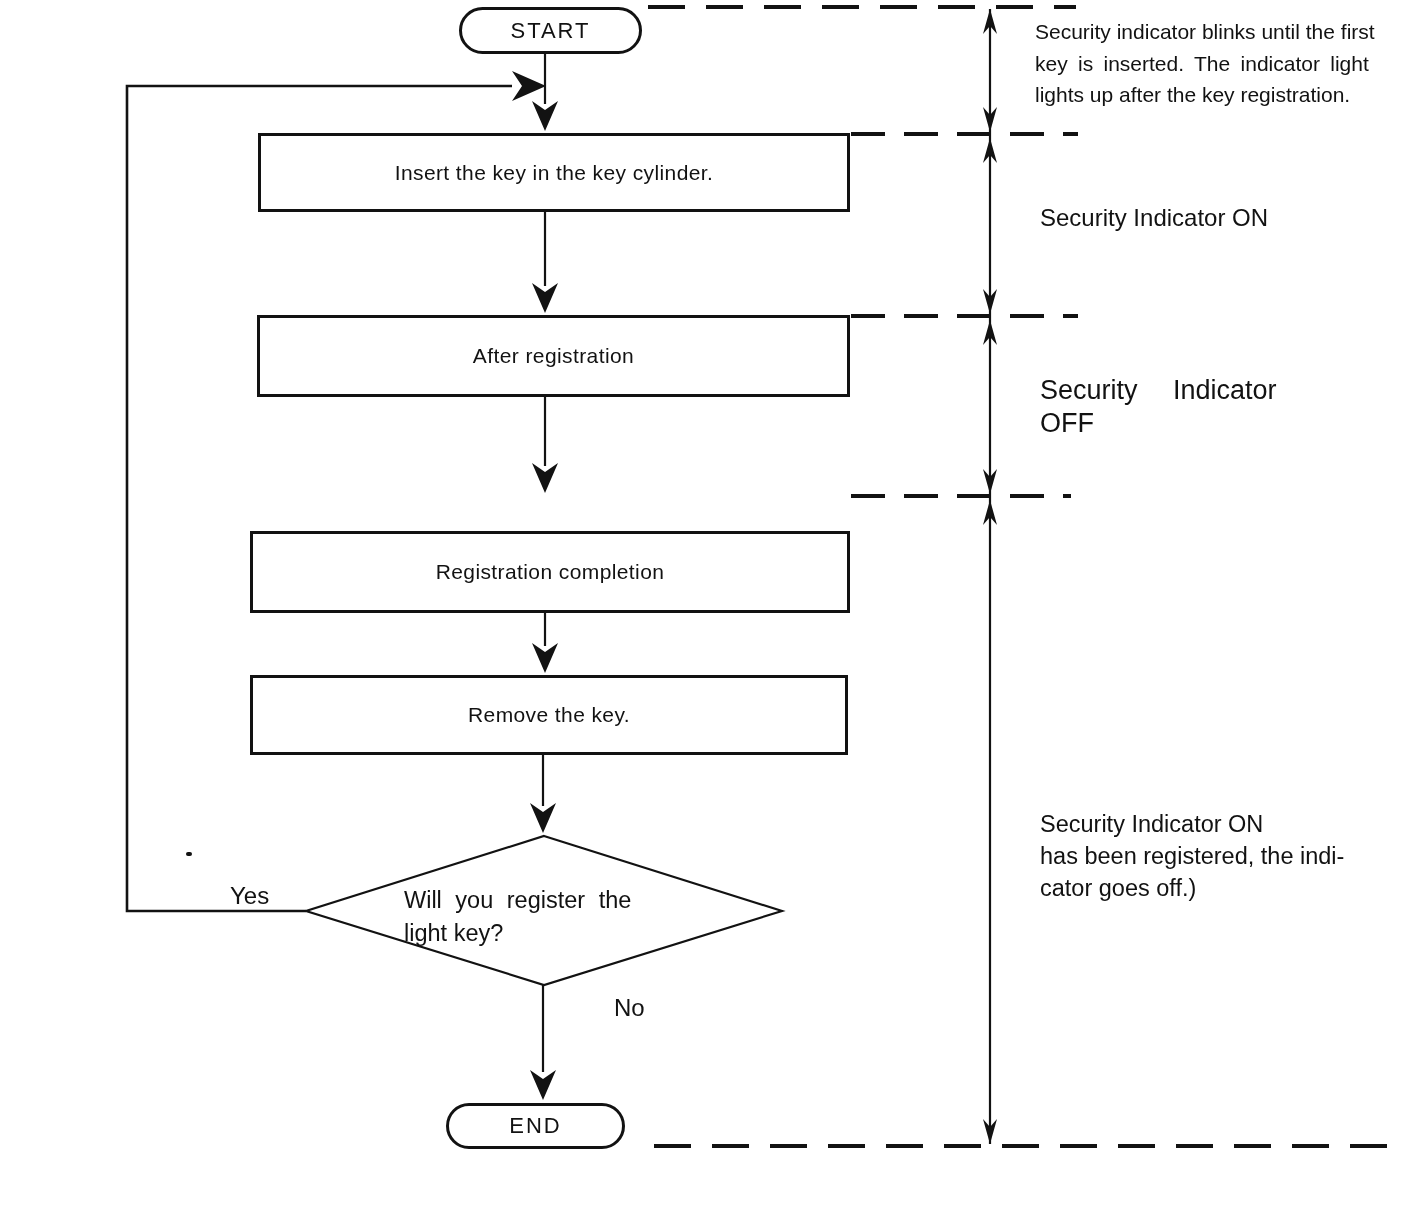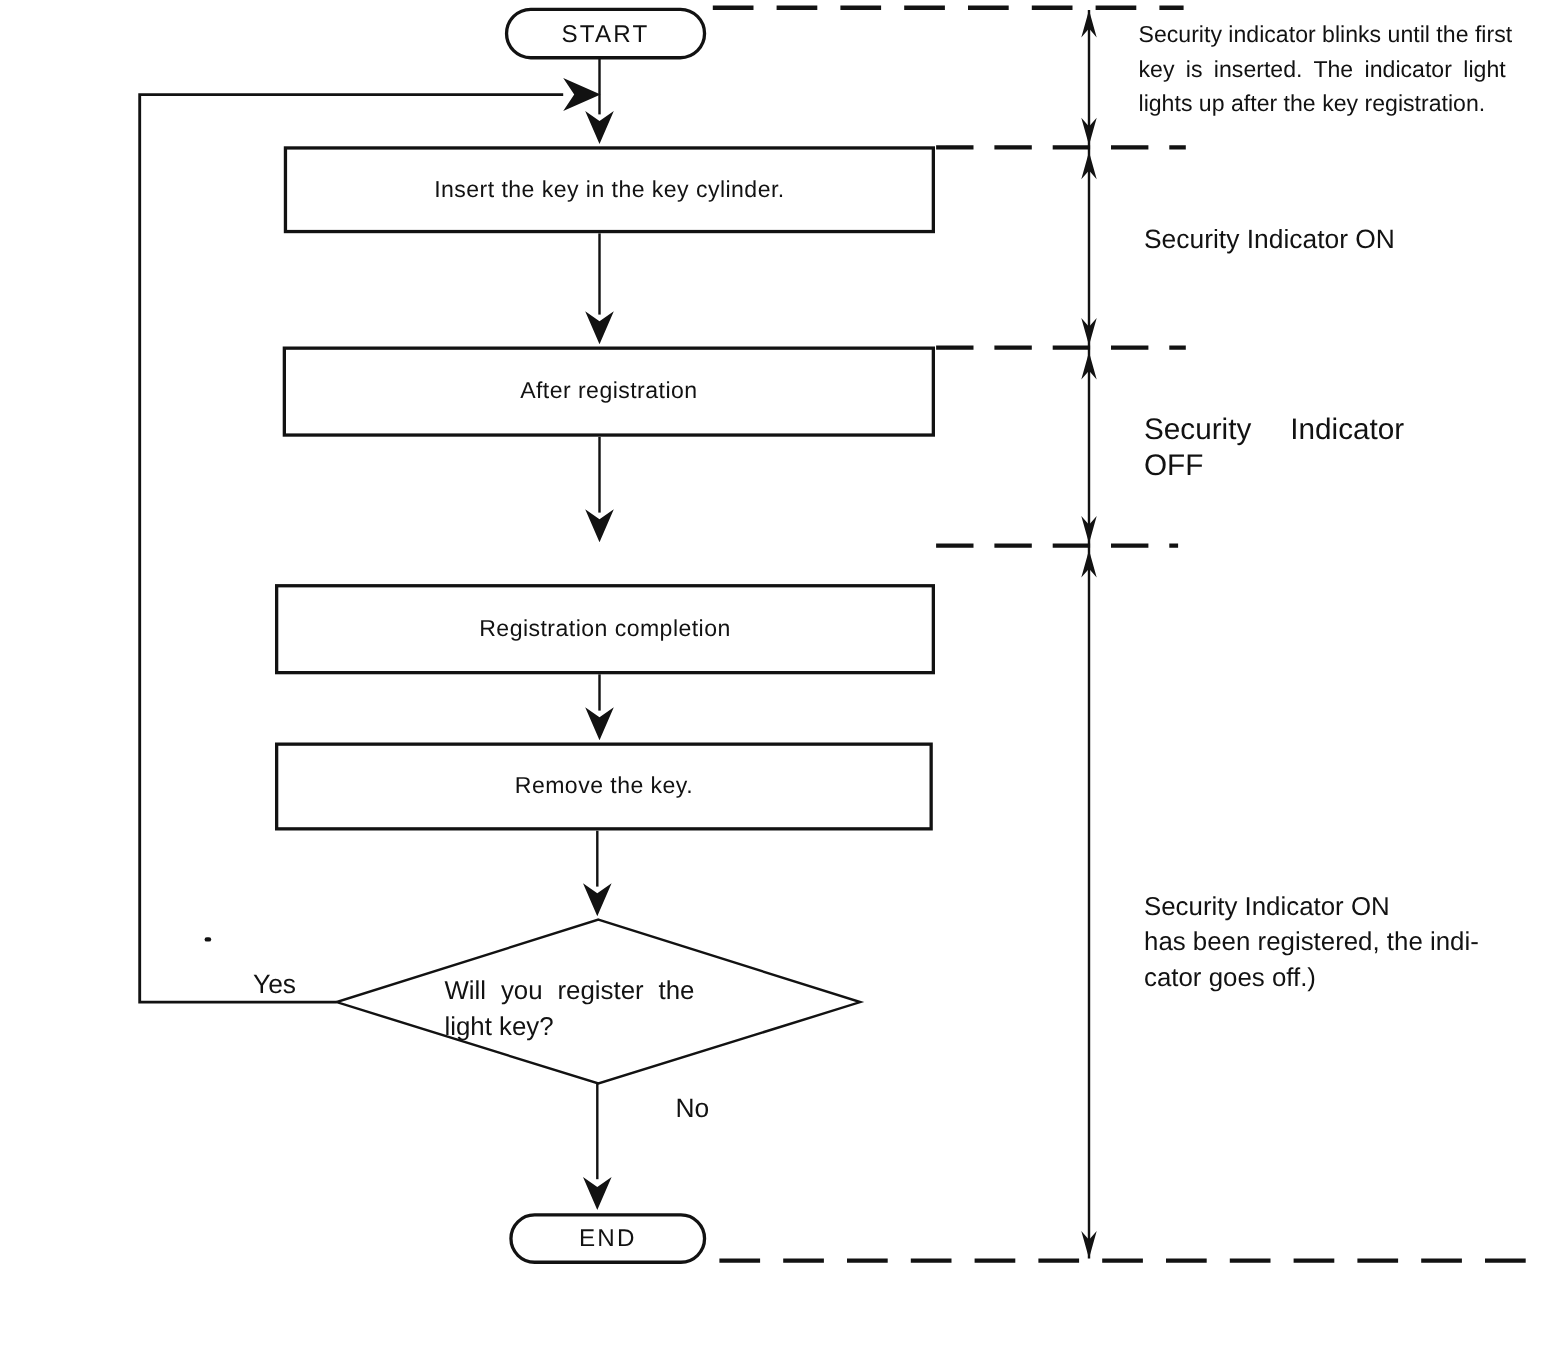--- a/index.html
+++ b/index.html
@@ -102,21 +102,21 @@
   </div>
 
   <div class="node process" style="left:250px; top:495px; width:600px; height:82px;margin-top:36px;">
     <span>Registration completion</span>
   </div>
 
   <div class="node process" style="left:250px; top:675px; width:598px; height:80px;">
     <span>Remove the key.</span>
   </div>
 
-  <div class="node terminal" style="left:463px; top:1103px; width:179px; height:46px;">
+  <div class="node terminal" style="left:446px; top:1103px; width:179px; height:46px;">
     <span>END</span>
   </div>
 
   <div class="label diamond-text">
     <span class="l1">Will you register the</span>
     <span class="l2">light key?</span>
   </div>
   <div class="label yes">Yes</div>
   <div class="label no">No</div>
 

